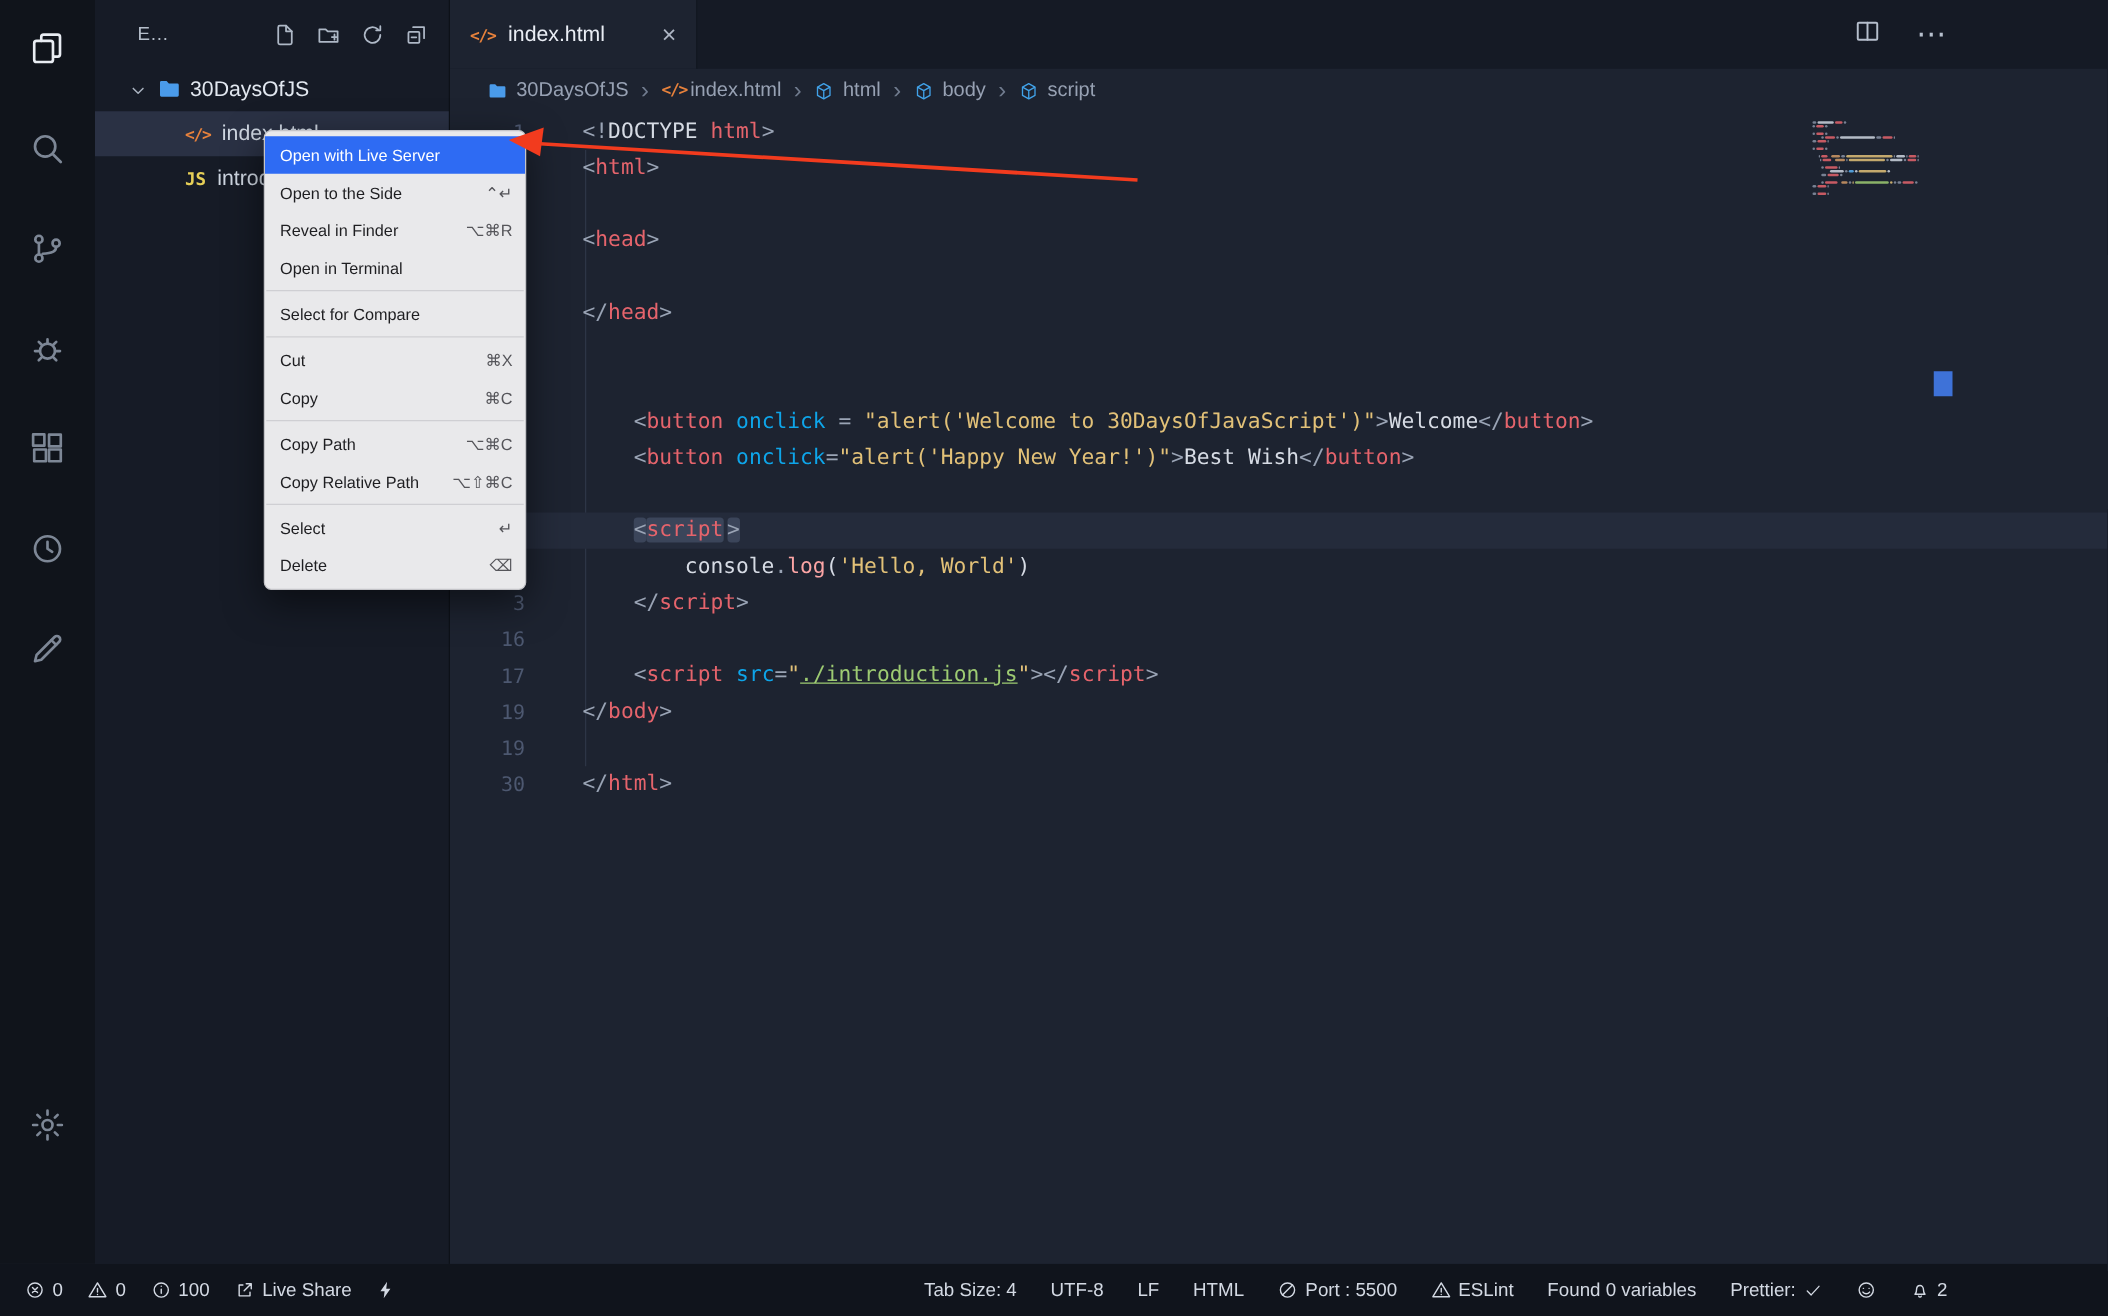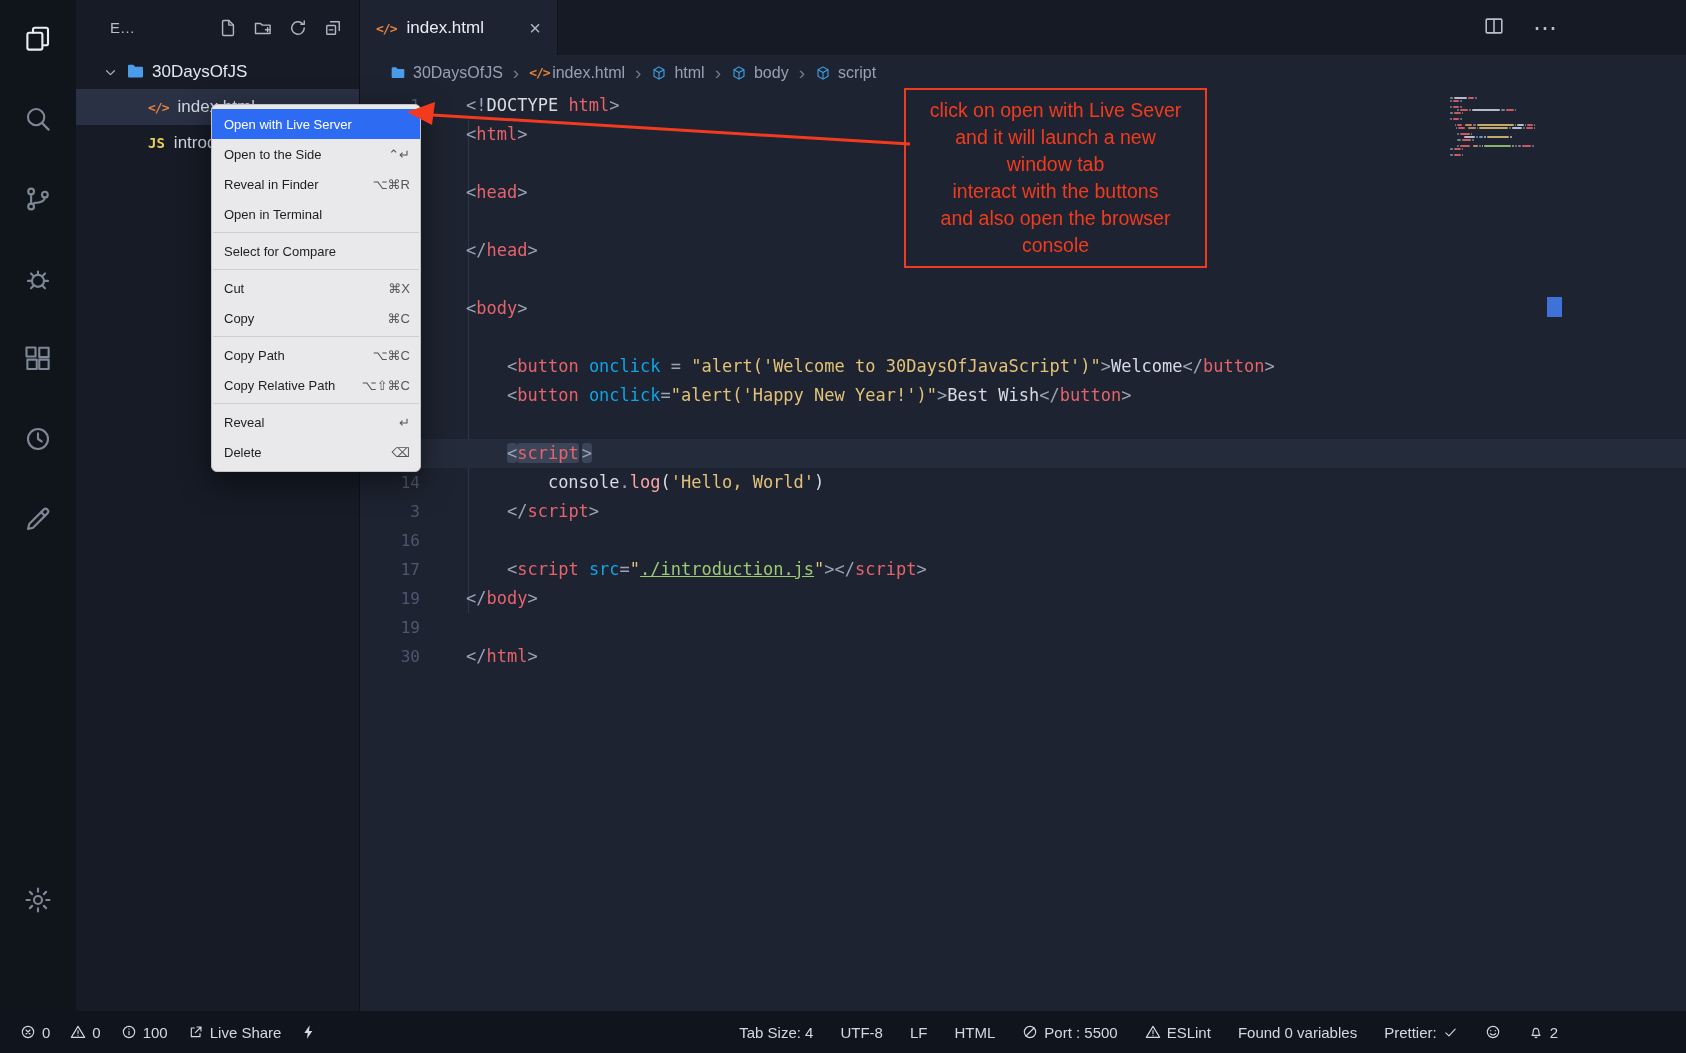--- a/index.html
+++ b/index.html
@@ -291,24 +291,20 @@
             </div>
             <div class="line">
               <span class="gutter">6</span>
               <span class="ltext"><span class="pu">&lt;/</span><span class="tg">head</span><span class="pu">&gt;</span></span>
             </div>
             <div class="line">
               <span class="gutter">7</span>
               <span class="ltext"></span>
             </div>
             <div class="line">
-              <span class="gutter">8</span>
-              <span class="ltext"><span class="pu">&lt;</span><span class="tg">body</span><span class="pu">&gt;</span></span>
-            </div>
-            <div class="line">
               <span class="gutter">9</span>
               <span class="ltext"></span>
             </div>
             <div class="line">
               <span class="gutter">10</span>
               <span class="ltext"><span class="pl">    </span><span class="pu">&lt;</span><span class="tg">button</span><span class="pl"> </span><span class="at">onclick</span><span class="pu"> = </span><span class="st">"alert('Welcome to 30DaysOfJavaScript')"</span><span class="pu">&gt;</span><span class="pl">Welcome</span><span class="pu">&lt;/</span><span class="tg">button</span><span class="pu">&gt;</span></span>
             </div>
             <div class="line">
               <span class="gutter">11</span>
               <span class="ltext"><span class="pl">    </span><span class="pu">&lt;</span><span class="tg">button</span><span class="pl"> </span><span class="at">onclick</span><span class="pu">=</span><span class="st">"alert('Happy New Year!')"</span><span class="pu">&gt;</span><span class="pl">Best Wish</span><span class="pu">&lt;/</span><span class="tg">button</span><span class="pu">&gt;</span></span>
@@ -617,35 +613,27 @@
       <div class="cm-item">
         <span>Copy Path</span>
         <span class="cm-sc">⌥⌘C</span>
       </div>
       <div class="cm-item">
         <span>Copy Relative Path</span>
         <span class="cm-sc">⌥⇧⌘C</span>
       </div>
       <div class="cm-sep"></div>
       <div class="cm-item">
-        <span>Reveal</span>
+        <span>Select</span>
         <span class="cm-sc">↵</span>
       </div>
       <div class="cm-item">
         <span>Delete</span>
         <span class="cm-sc">⌫</span>
       </div>
     </div>
 
-  <div class="annotation" id="annotation">
-      <div>click on open with Live Sever</div>
-      <div>and it will launch a new</div>
-      <div>window tab</div>
-      <div>interact with the buttons</div>
-      <div>and also open the browser</div>
-      <div>console</div>
-    </div>
 
   <svg class="arrow">
     <path d="M508 50 L30 21" stroke="var(--red)" stroke-width="3" fill="none"></path>
     <path d="M5 18 L33 8 L30 31 Z" fill="var(--red)"></path>
   </svg>
 </div>
 
 </body></html>

